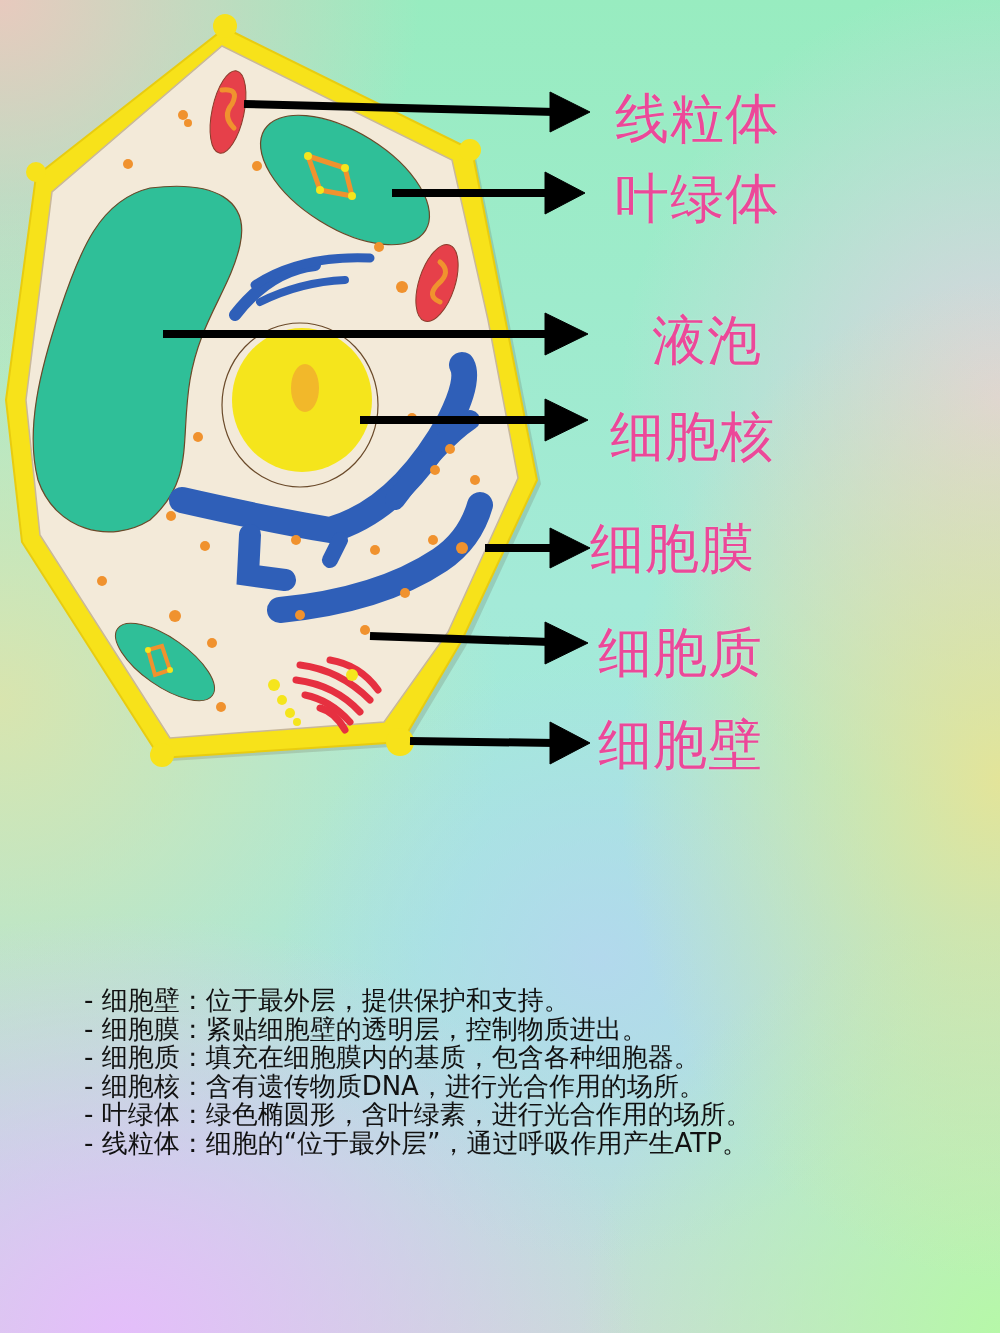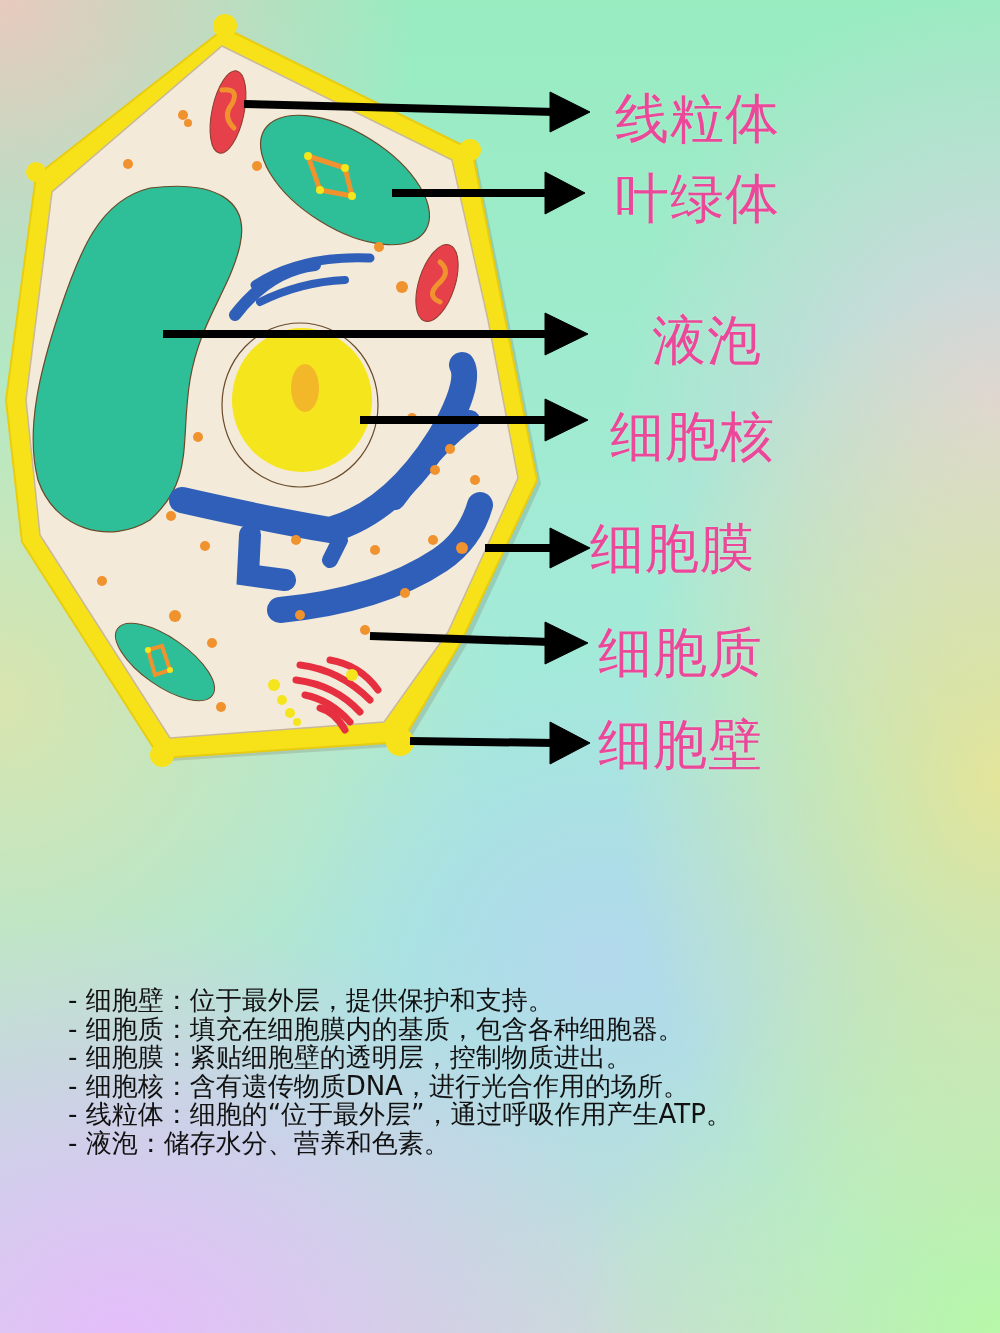--- a/index.html
+++ b/index.html
@@ -20,21 +20,21 @@
   .label {
     position: absolute; color: #ec4899; font-size: 54px; letter-spacing: 1px;
     font-family: "DejaVu Sans", sans-serif; line-height: 1;
     text-shadow: 0 0 2px rgba(255,255,255,0.4);
   }
   .desc {
     position: absolute; left: 68px; top: 986px; color: #111;
     font-size: 26px; line-height: 28.5px;
     font-family: "DejaVu Sans", sans-serif;
   }
-  .desc-line { white-space: nowrap; }
+  .desc-line { white-space: nowrap; margin-left: 16px; }
 </style>
 </head>
 <body>
 
 <svg id="cell-svg" width="1000" height="1333" viewBox="0 0 1000 1333" xmlns="http://www.w3.org/2000/svg">
 
   <path d="M225 32 L470 152 L503 315 L535 478 L460 640 L400 740 L165 755 L25 540 L10 400 L38 180 Z" fill="rgba(90,80,60,0.18)" transform="translate(6,6)"></path>
 
   <g>
     <path d="M225 28 L472 150 L505 318 L537 480 L462 640 L402 742 L160 758 L22 542 L6 400 L36 176 Z" fill="#f7e21a" stroke="#e8cc10" stroke-width="2"></path>
@@ -168,18 +168,18 @@
 <div class="label" style="left:615px;top:92px;">线粒体</div>
 <div class="label" style="left:615px;top:172px;font-family:Liberation Serif, serif;">叶绿体</div>
 <div class="label" style="left:652px;top:314px;">液泡</div>
 <div class="label" style="left:610px;top:410px;">细胞核</div>
 <div class="label" style="left:590px;top:522px;">细胞膜</div>
 <div class="label" style="left:598px;top:626px;">细胞质</div>
 <div class="label" style="left:598px;top:718px;">细胞壁</div>
 
 <div class="desc">
   <div class="desc-line">- 细胞壁：位于最外层，提供保护和支持。</div>
+  <div class="desc-line">- 细胞膜：紧贴细胞壁的透明层，控制物质进出。</div>
   <div class="desc-line">- 细胞质：填充在细胞膜内的基质，包含各种细胞器。</div>
-  <div class="desc-line">- 细胞膜：紧贴细胞壁的透明层，控制物质进出。</div>
   <div class="desc-line">- 细胞核：含有遗传物质DNA，进行光合作用的场所。</div>
+  <div class="desc-line">- 叶绿体：绿色椭圆形，含叶绿素，进行光合作用的场所。</div>
   <div class="desc-line">- 线粒体：细胞的“位于最外层”，通过呼吸作用产生ATP。</div>
-  <div class="desc-line">- 液泡：储存水分、营养和色素。</div>
 </div>
 
 </body></html>

